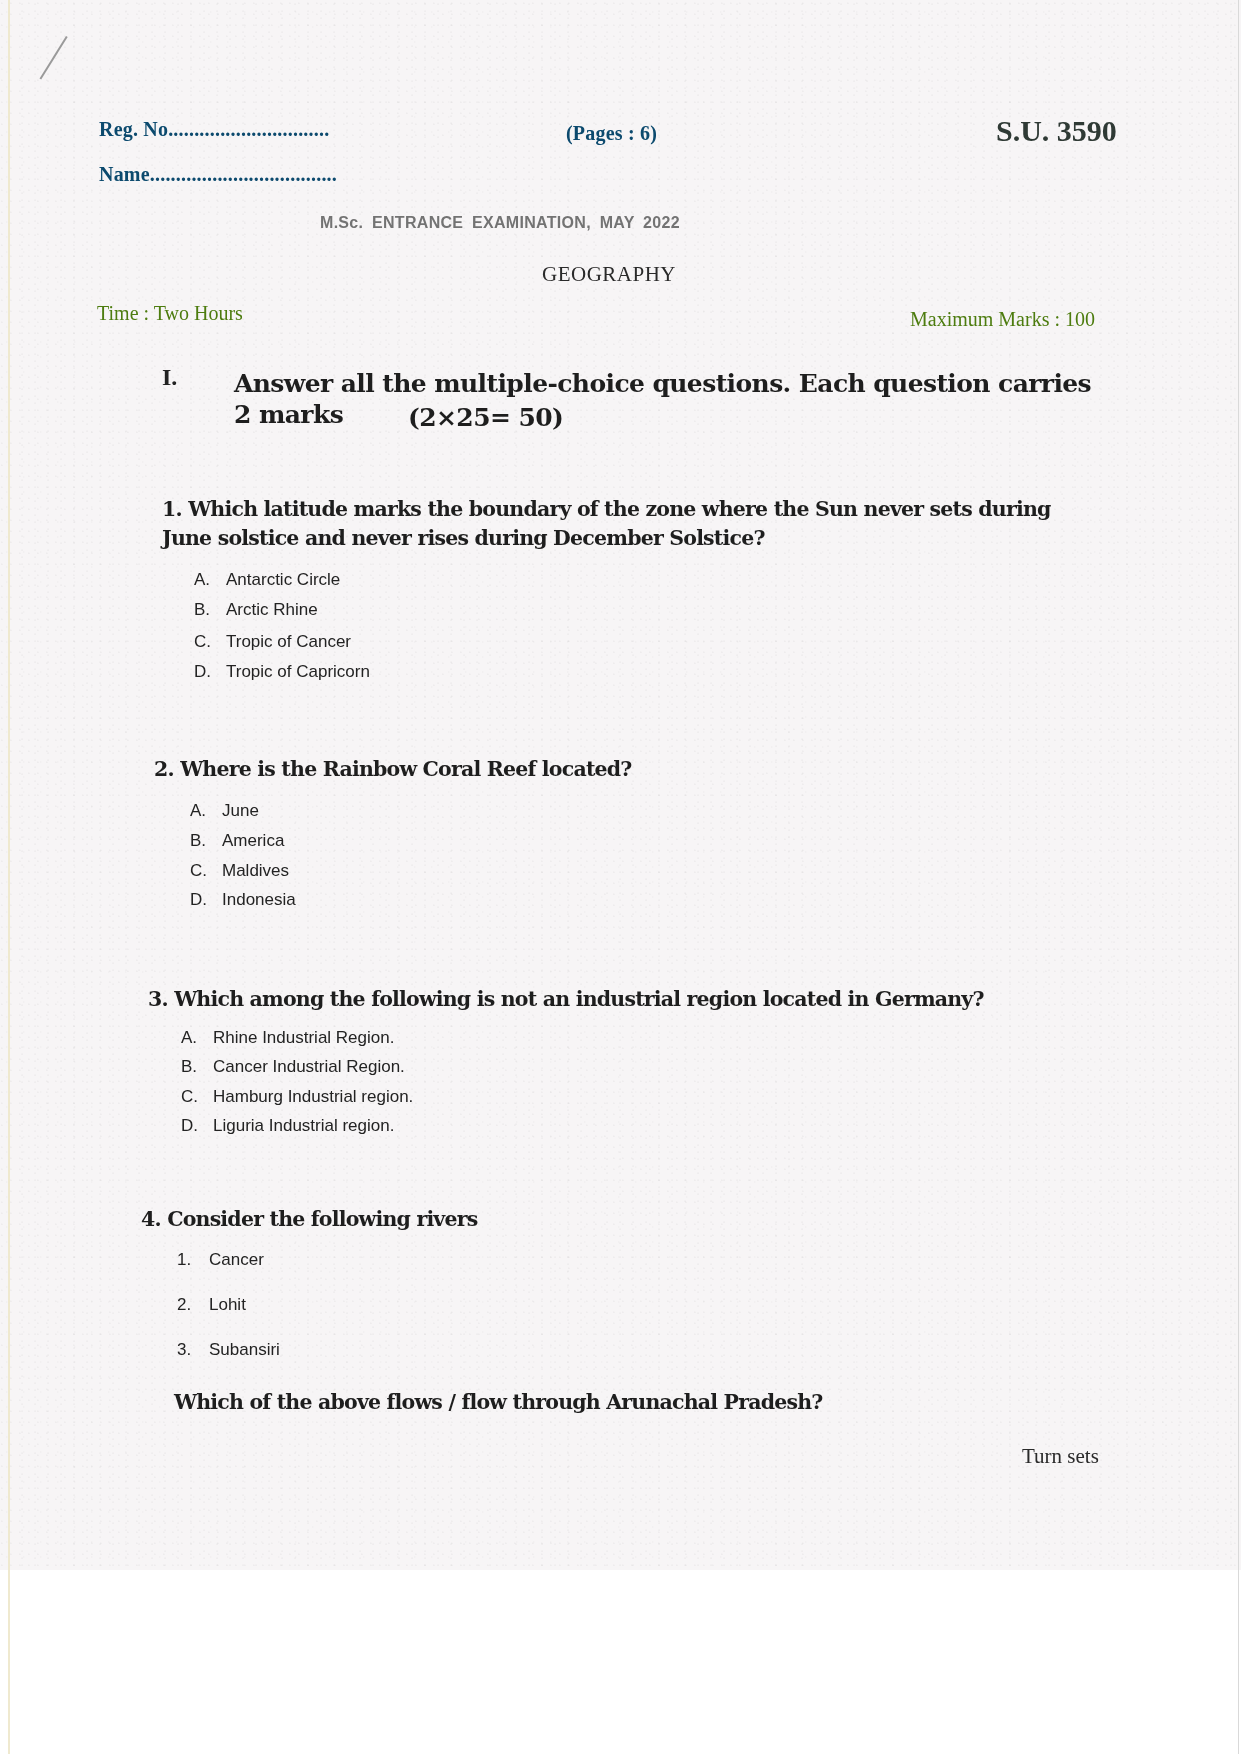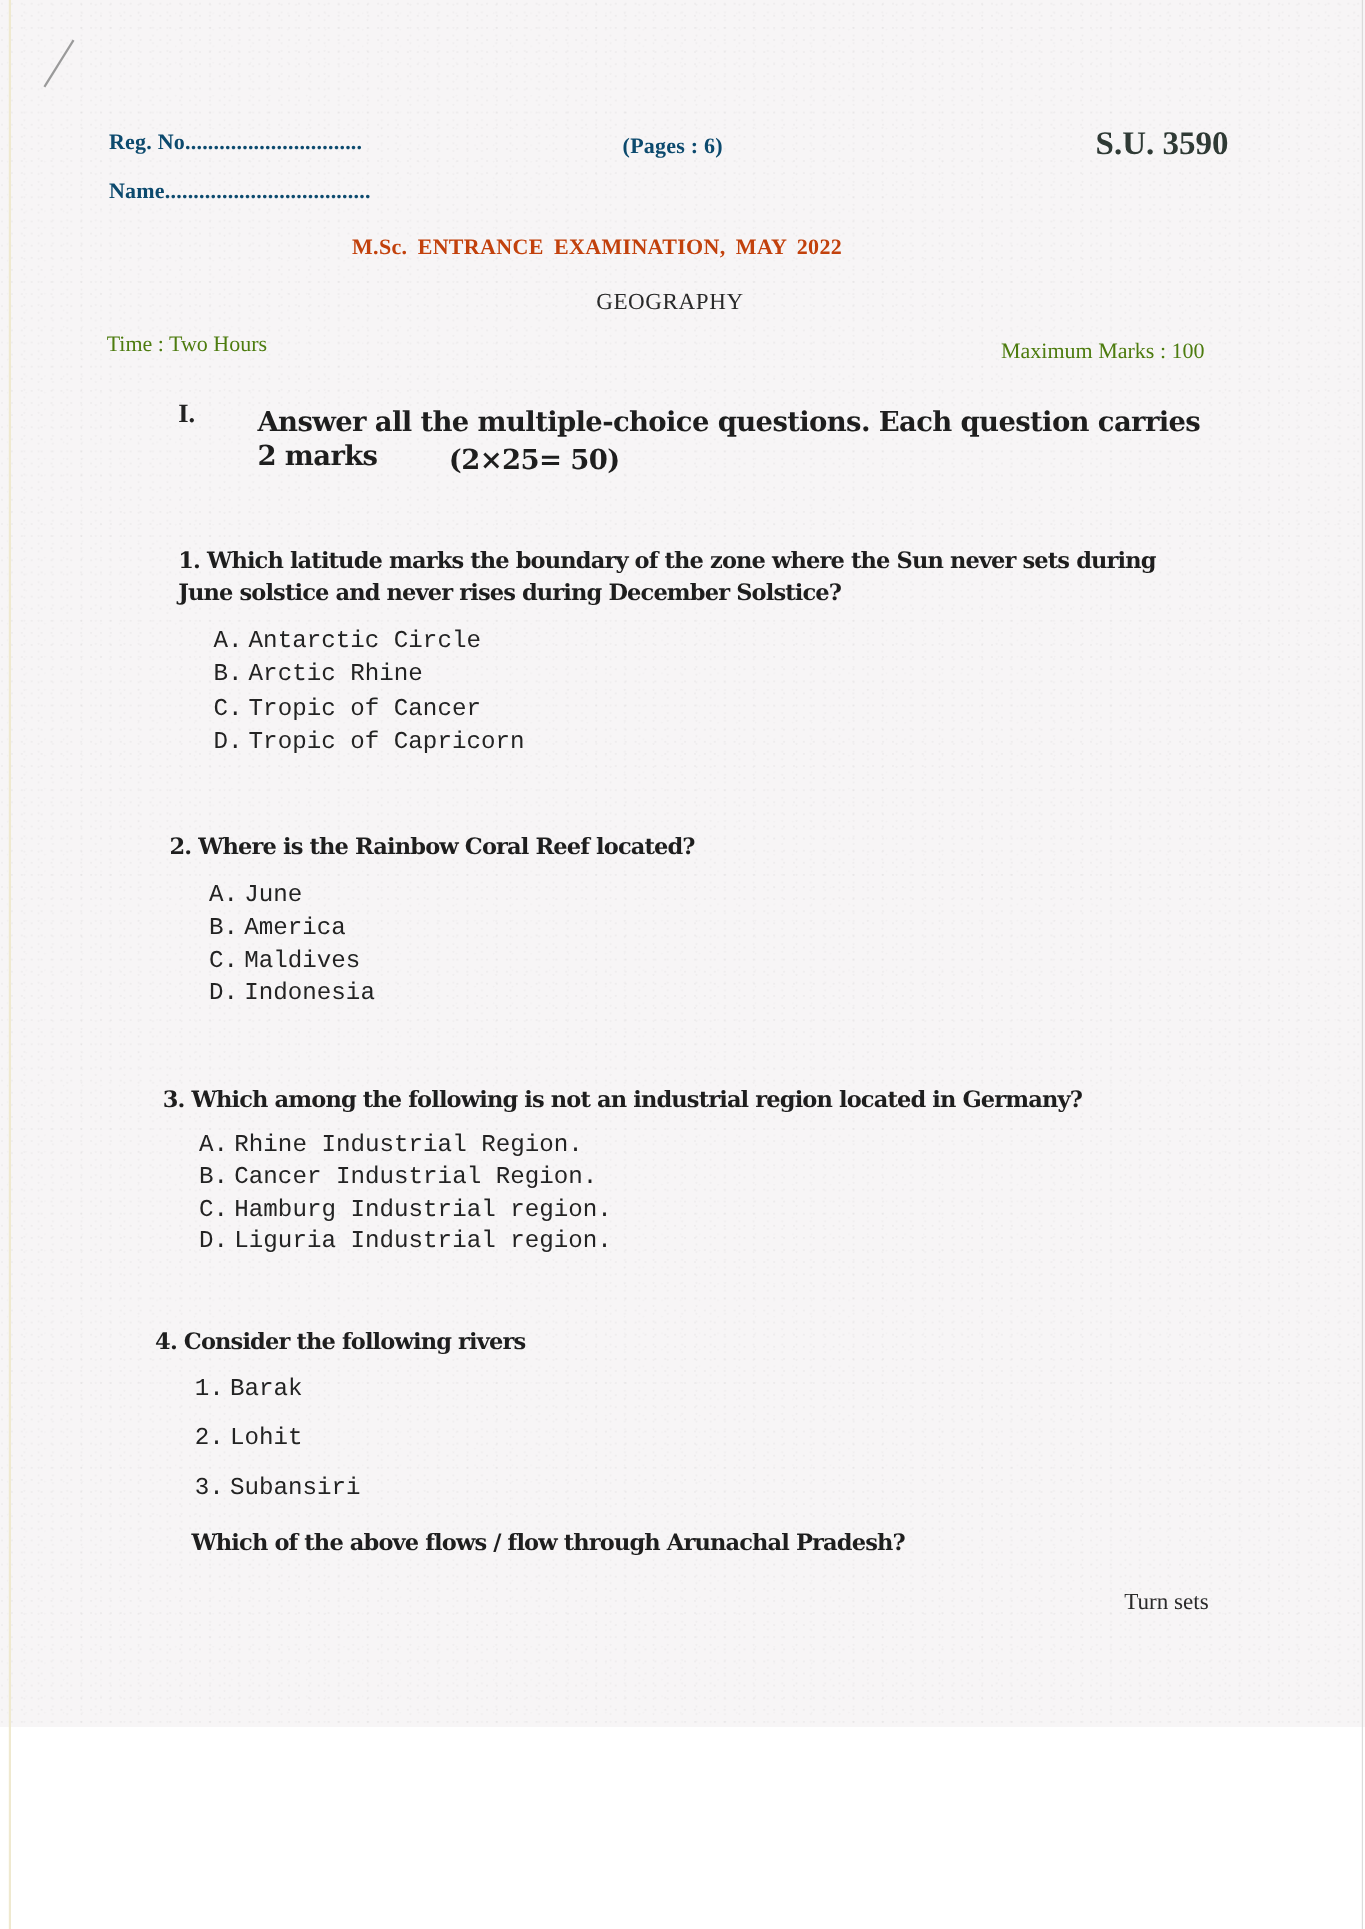--- a/index.html
+++ b/index.html
@@ -64,24 +64,24 @@
       color: #0c4a6e;
       letter-spacing: 0.2px;
     }
     .code {
       font-family: "Liberation Serif", serif;
       font-weight: bold;
       font-size: 30px;
       color: #2f3a35;
     }
     .exam-title {
-      font-family: Liberation Serif, serif;
+      font-family: Liberation Sans, sans-serif;
       font-weight: bold;
-      font-size: 20px;
-      color: #c2410c;
+      font-size: 16px;
+      color: #737373;
       letter-spacing: 0.3px;
       word-spacing: 4px;
     }
     .subject {
       font-family: "Liberation Serif", serif;
       font-size: 21px;
       color: #2a2a2a;
       letter-spacing: 0.5px;
     }
     .meta {
@@ -105,22 +105,22 @@
     }
     .question {
       font-family: "DejaVu Serif", serif;
       font-weight: bold;
       font-size: 20.5px;
       color: #1e1e1e;
       letter-spacing: -0.8px;
       line-height: 29px;
     }
     .opt {
-      font-family: Liberation Mono, monospace;
-      font-size: 22px;
+      font-family: Liberation Sans, sans-serif;
+      font-size: 17px;
       color: #232323;
     }
     .opt .letter {
       display: inline-block;
       width: 32px;
     }
     .turn-over {
       font-family: "Liberation Serif", serif;
       font-size: 21px;
       color: #2a2a2a;
@@ -162,18 +162,18 @@
 <div class="abs opt" style="left:190px; top:861px;"><span class="letter">C.</span><span>Maldives</span></div>
 <div class="abs opt" style="left:190px; top:890px;"><span class="letter">D.</span><span>Indonesia</span></div>
 
 <div class="abs question" style="left:148px; top:985px;">3. Which among the following is not an industrial region located in Germany?</div>
 <div class="abs opt" style="left:181px; top:1028px;"><span class="letter">A.</span><span>Rhine Industrial Region.</span></div>
 <div class="abs opt" style="left:181px; top:1057px;"><span class="letter">B.</span><span>Cancer Industrial Region.</span></div>
 <div class="abs opt" style="left:181px; top:1087px;"><span class="letter">C.</span><span>Hamburg Industrial region.</span></div>
 <div class="abs opt" style="left:181px; top:1116px;"><span class="letter">D.</span><span>Liguria Industrial region.</span></div>
 
 <div class="abs question" style="left:141px; top:1205px;">4. Consider the following rivers</div>
-<div class="abs opt" style="left:177px; top:1250px;"><span class="letter">1.</span><span>Barak</span></div>
+<div class="abs opt" style="left:177px; top:1250px;"><span class="letter">1.</span><span>Cancer</span></div>
 <div class="abs opt" style="left:177px; top:1295px;"><span class="letter">2.</span><span>Lohit</span></div>
 <div class="abs opt" style="left:177px; top:1340px;"><span class="letter">3.</span><span>Subansiri</span></div>
 <div class="abs question" style="left:174px; top:1388px;">Which of the above flows / flow through Arunachal Pradesh?</div>
 
 <div class="abs turn-over" style="left:1022px; top:1444px;">Turn sets</div>
 
 </body></html>

